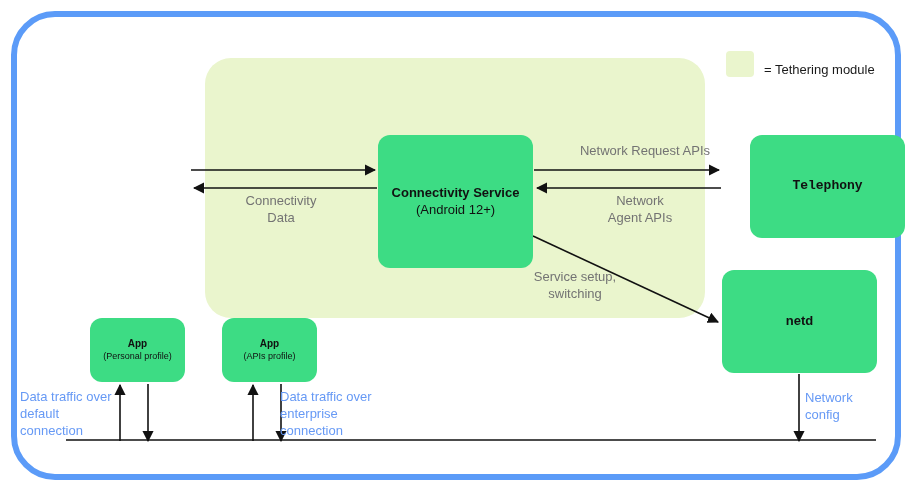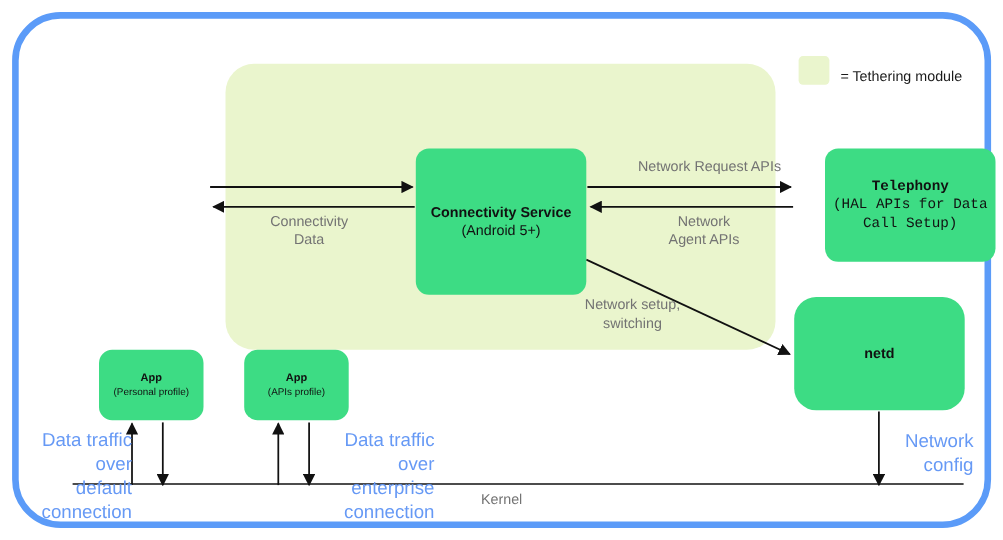--- a/index.html
+++ b/index.html
@@ -61,21 +61,21 @@
   }
   .node.app .title { font-size: 10px; }
   .node.app .subtitle {
     font-size: 9px;
     font-weight: normal;
   }
 
   #node-dpm   { left: 35px;  top: 135px; width: 155px; height: 103px; }
   #node-cs    { left: 378px; top: 135px; width: 155px; height: 133px; }
   #node-tel   { left: 750px; top: 135px; width: 155px; height: 103px; font-family: Liberation Mono, monospace; }
-  #node-netd  { left: 722px; top: 270px; width: 155px; height: 103px; border-radius: 20px; }
+  #node-netd  { left: 722px; top: 270px; width: 155px; height: 103px; }
   #node-app1  { left: 90px;  top: 318px; width: 95px;  height: 64px; }
   #node-app2  { left: 222px; top: 318px; width: 95px;  height: 64px; }
 
   
   .edge-label {
     position: absolute;
     font-size: 13px;
     color: #737373;
     text-align: center;
     line-height: 1.28;
@@ -83,23 +83,23 @@
   }
   #lbl-connectivity-apis   { left: 196px; top: 193px; width: 170px; }
   #lbl-network-request     { left: 540px; top: 143px; width: 210px; }
   #lbl-network-agent       { left: 555px; top: 193px; width: 170px; }
   #lbl-network-setup       { left: 490px; top: 269px; width: 170px; }
   #lbl-kernel              { left: 396px; top: 446px; width: 120px; font-size: 13px; }
 
   
   .blue-label {
     position: absolute;
-    font-size: 17px;
+    font-size: 13px;
     color: #6699f5;
-    text-align: right;
+    text-align: left;
     line-height: 1.3;
     white-space: pre-line;
   }
   #lbl-default-conn    { left: 20px;  top: 389px; width: 100px; }
   #lbl-enterprise-conn { left: 280px; top: 389px; width: 115px; }
   #lbl-network-config  { left: 805px; top: 390px; width: 80px; }
 
   
   #legend {
     position: absolute;
@@ -157,27 +157,25 @@
       <line x1="281" y1="384" x2="281" y2="441" marker-end="url(#arrow)"></line>
 
       <line x1="66" y1="440" x2="876" y2="440" stroke-width="1.4"></line>
     </g>
   </svg>
 
 
   <div class="node" id="node-cs">
     <div class="title">Connectivity
 Service</div>
-    <div class="subtitle">(Android 5+)</div>
+    <div class="subtitle">(Android 12+)</div>
   </div>
 
   <div class="node" id="node-tel">
     <div class="title">Telephony</div>
-    <div class="subtitle">(HAL APIs for Data
-Call Setup)</div>
   </div>
 
   <div class="node" id="node-netd">
     <div class="title">netd</div>
   </div>
 
   <div class="node app" id="node-app1">
     <div class="title">App</div>
     <div class="subtitle">(Personal profile)</div>
   </div>
@@ -185,23 +183,22 @@
   <div class="node app" id="node-app2">
     <div class="title">App</div>
     <div class="subtitle">(APIs profile)</div>
   </div>
 
   <div class="edge-label" id="lbl-connectivity-apis">Connectivity
 Data</div>
   <div class="edge-label" id="lbl-network-request">Network Request APIs</div>
   <div class="edge-label" id="lbl-network-agent">Network
 Agent APIs</div>
-  <div class="edge-label" id="lbl-network-setup">Network setup,
+  <div class="edge-label" id="lbl-network-setup">Service setup,
 switching</div>
-  <div class="edge-label" id="lbl-kernel">Kernel</div>
 
   <div class="blue-label" id="lbl-default-conn">Data traffic over
 default connection</div>
   <div class="blue-label" id="lbl-enterprise-conn">Data traffic over
 enterprise connection</div>
   <div class="blue-label" id="lbl-network-config">Network
 config</div>
 
   <div id="legend">
     <div id="legend-swatch"></div>

